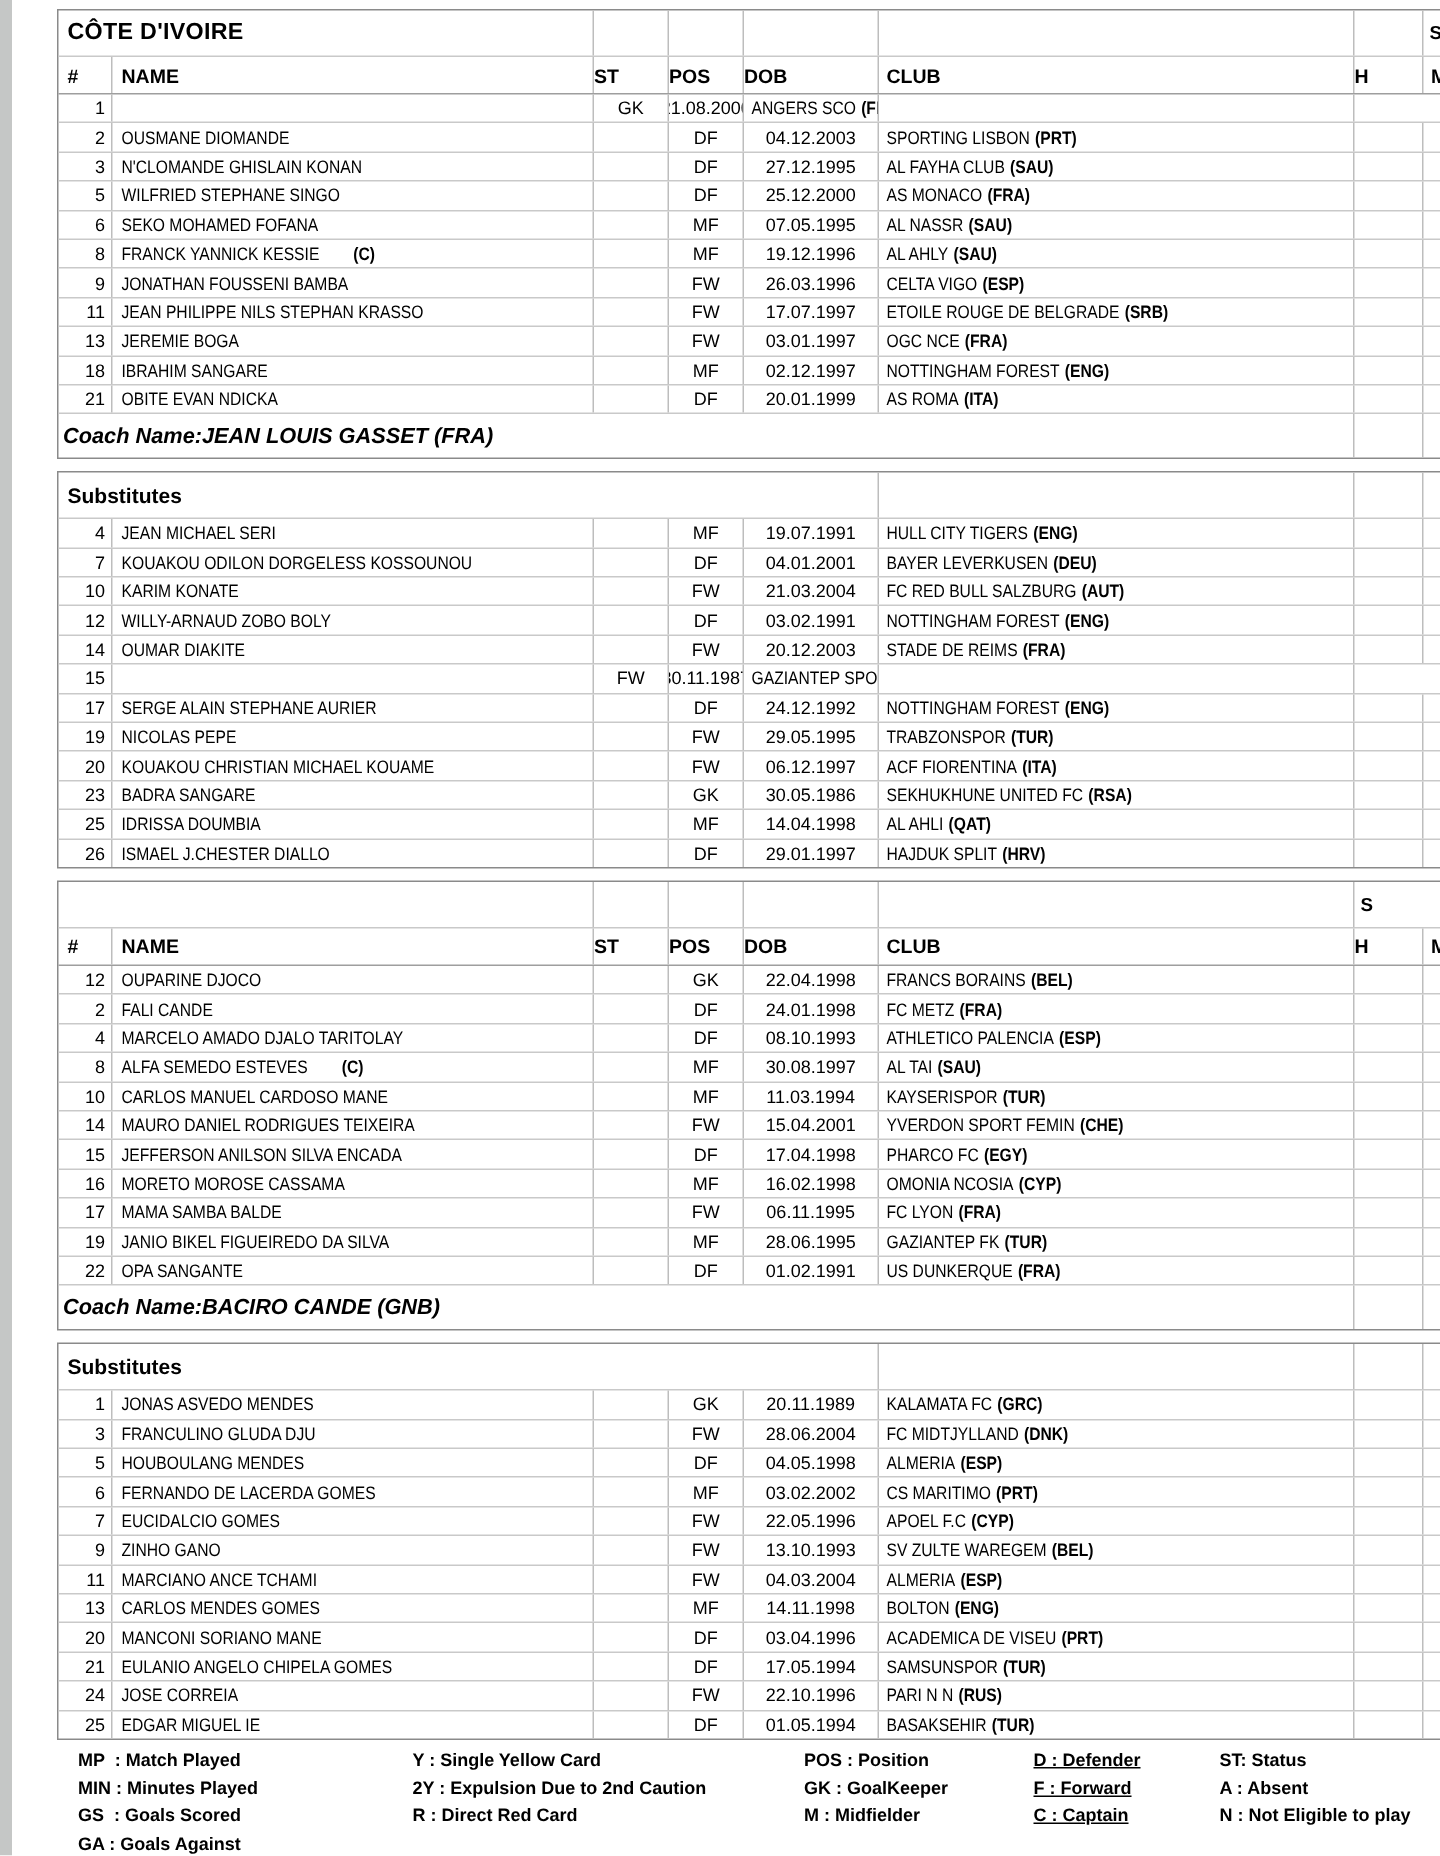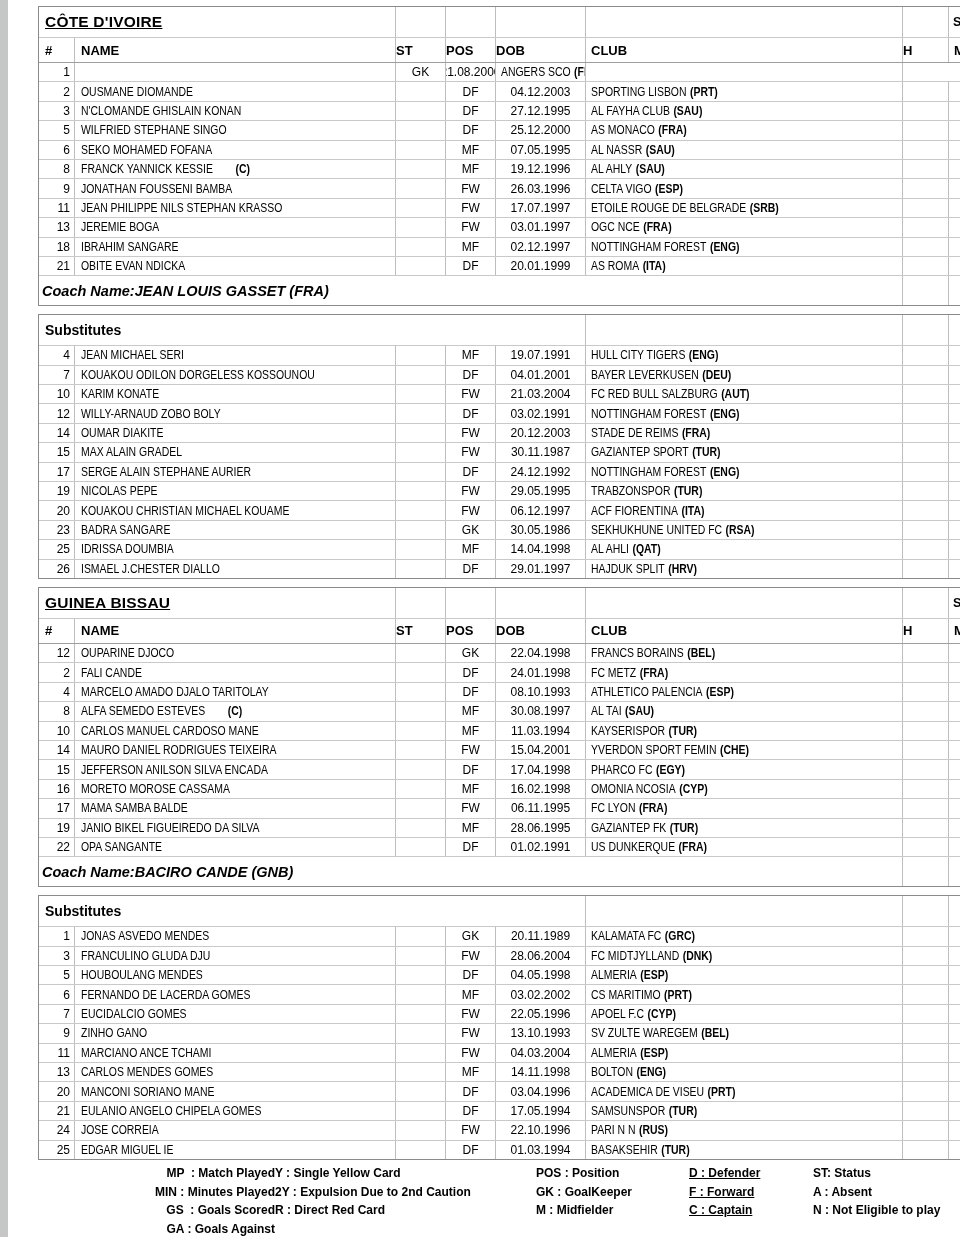--- a/index.html
+++ b/index.html
@@ -15,21 +15,21 @@
   .subs-table { margin-top:8px; margin-bottom:8px; }
   .row { display:grid; }
   .row + .row { border-top:1px solid #c9c9c9; }
   .row-8    { grid-template-columns:36px 321px 50px 50px 90px 317px 46px 100px; }
   .row-team { grid-template-columns:357px 50px 50px 90px 317px 46px 100px; }
   .row-coach{ grid-template-columns:864px 46px 100px; }
   .row-subs { grid-template-columns:547px 317px 46px 100px; }
   .cell { border-right:1px solid #bdbdbd; display:flex; align-items:center; overflow:hidden; }
   .cell:last-child { border-right:none; }
   .team-row { height:30px; }
-  .c-teamname { padding-left:6px; font-weight:bold; font-size:15.5px; letter-spacing:.2px;text-decoration:underline; }
+  .c-teamname { padding-left:6px; font-weight:bold; font-size:15.5px; letter-spacing:.2px; }
   .corner { font-weight:bold; font-size:12.5px; padding-left:4px; }
   .head-row { height:25px; font-weight:bold; font-size:13px; border-top:1px solid #a5a5a5; }
   .head-row .cell { justify-content:flex-start; }
   .head-row .c-num { justify-content:flex-start; padding-left:6px; }
   .head-row .c-m   { justify-content:flex-start; padding-left:5px; }
   .head-row + .p-row { border-top:1px solid #9e9e9e; }
   .p-row { height:19.4px; font-size:12px; }
   .c-num { justify-content:flex-end; padding-right:4px; }
   .c-name { padding-left:6px; }
   .c-pos,.c-dob { justify-content:center; }
@@ -420,23 +420,20 @@
         <div class="cell c-club">
           <span class="cond"><span>STADE DE REIMS</span><span class="country">(FRA)</span></span>
         </div>
         <div class="cell c-h"></div>
         <div class="cell c-m"></div>
       </div>
       <div class="row row-8 p-row">
         <div class="cell c-num">
           <span>15</span>
         </div>
-        <div class="cell c-name">
-          <span class="cond"><span>MAX ALAIN GRADEL</span></span>
-        </div>
         <div class="cell c-st"></div>
         <div class="cell c-pos">
           <span>FW</span>
         </div>
         <div class="cell c-dob">
           <span>30.11.1987</span>
         </div>
         <div class="cell c-club">
           <span class="cond"><span>GAZIANTEP SPORT</span><span class="country">(TUR)</span></span>
         </div>
@@ -559,23 +556,20 @@
         </div>
         <div class="cell c-club">
           <span class="cond"><span>HAJDUK SPLIT</span><span class="country">(HRV)</span></span>
         </div>
         <div class="cell c-h"></div>
         <div class="cell c-m"></div>
       </div>
     </div>
     <div class="table">
       <div class="row row-team team-row">
-        <div class="cell c-teamname">
-          <span>GUINEA BISSAU</span>
-        </div>
         <div class="cell c-st"></div>
         <div class="cell c-pos"></div>
         <div class="cell c-dob"></div>
         <div class="cell c-club"></div>
         <div class="cell c-h"></div>
         <div class="cell c-m corner">
           <span>S</span>
         </div>
       </div>
       <div class="row row-8 head-row">
@@ -1066,32 +1060,32 @@
           <span>25</span>
         </div>
         <div class="cell c-name">
           <span class="cond"><span>EDGAR MIGUEL IE</span></span>
         </div>
         <div class="cell c-st"></div>
         <div class="cell c-pos">
           <span>DF</span>
         </div>
         <div class="cell c-dob">
-          <span>01.03.1994</span>
+          <span>01.05.1994</span>
         </div>
         <div class="cell c-club">
           <span class="cond"><span>BASAKSEHIR</span><span class="country">(TUR)</span></span>
         </div>
         <div class="cell c-h"></div>
         <div class="cell c-m"></div>
       </div>
     </div>
   </div>
 <div id="legend">
-    <div style="width: 223px; text-align: right;">
+    <div style="width: 223px;">
       <p>MP  : Match Played</p>
       <p>MIN : Minutes Played</p>
       <p>GS  : Goals Scored</p>
       <p>GA : Goals Against</p>
     </div>
     <div style="width: 245px;">
       <p>Y : Single Yellow Card</p>
       <p>2Y : Expulsion Due to 2nd Caution</p>
       <p>R : Direct Red Card</p>
     </div>

